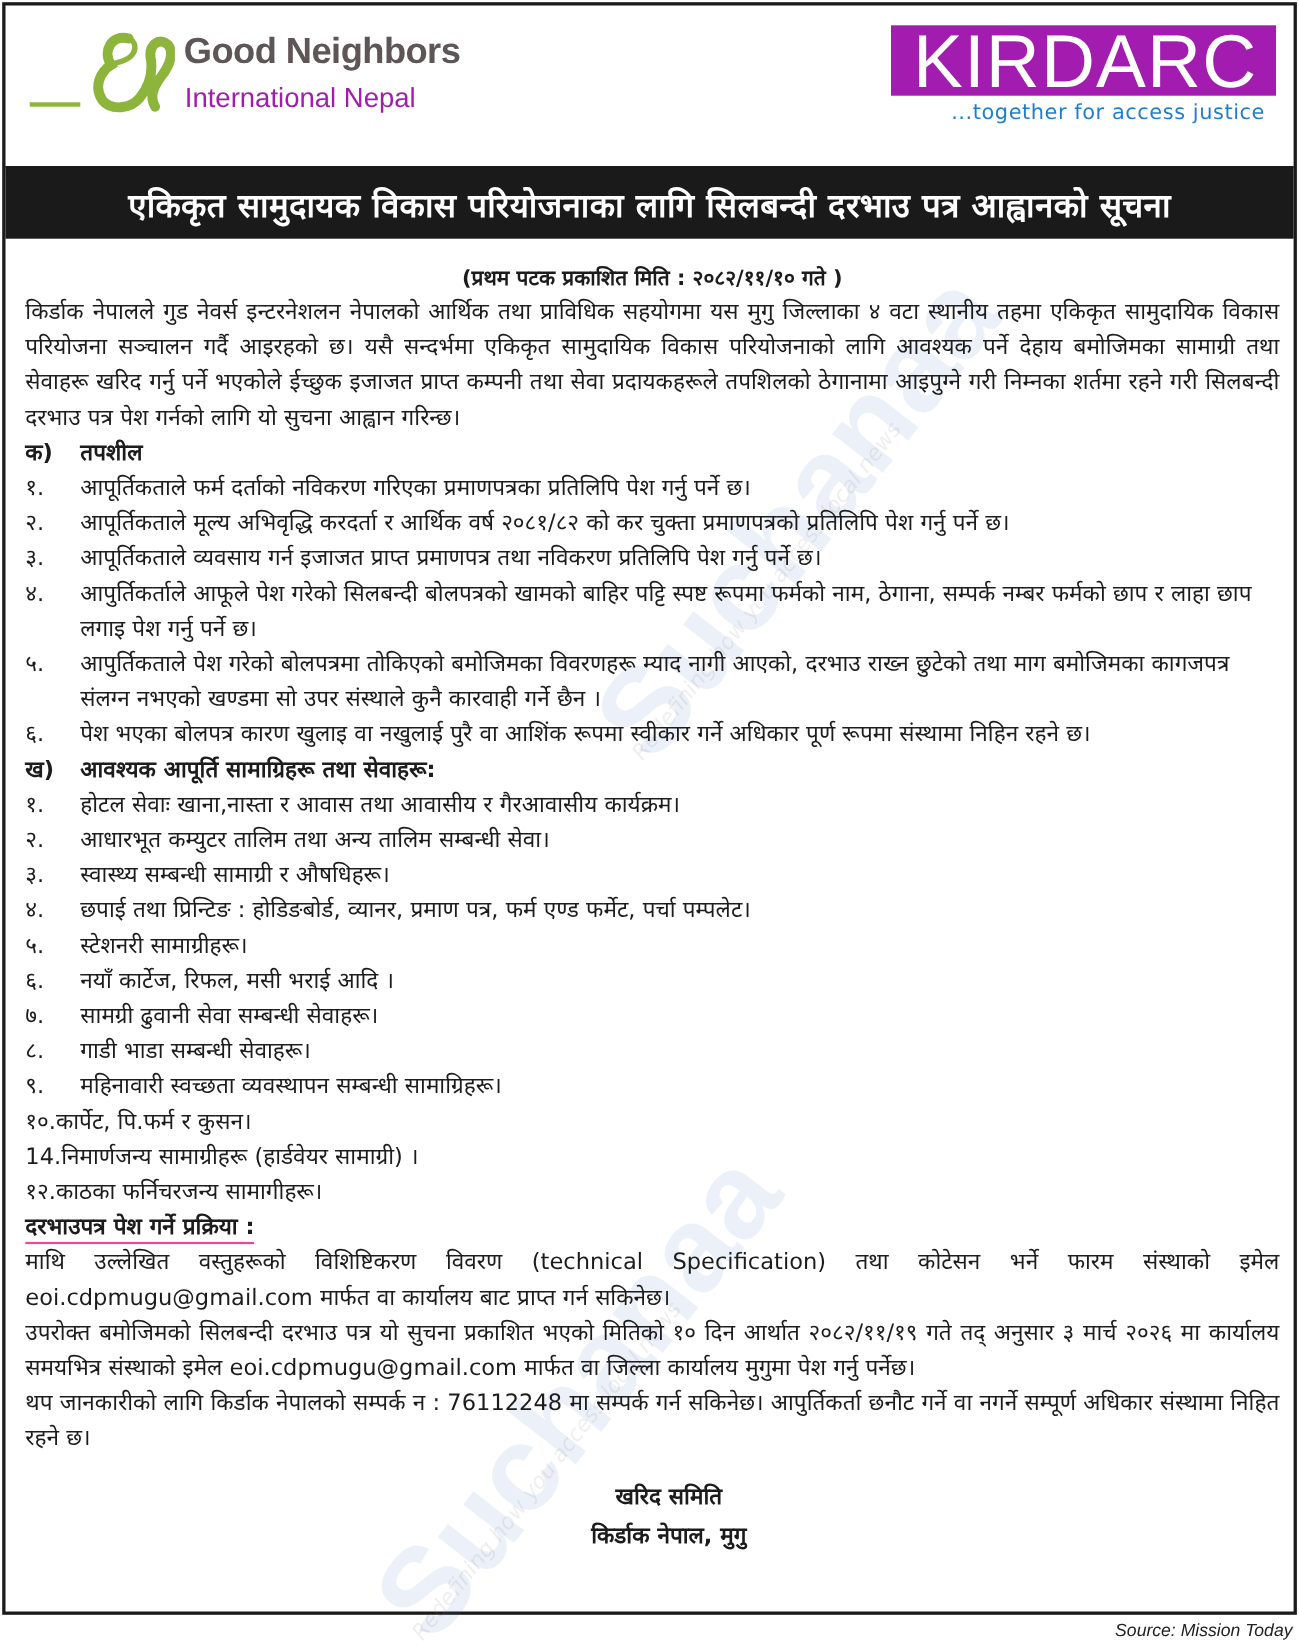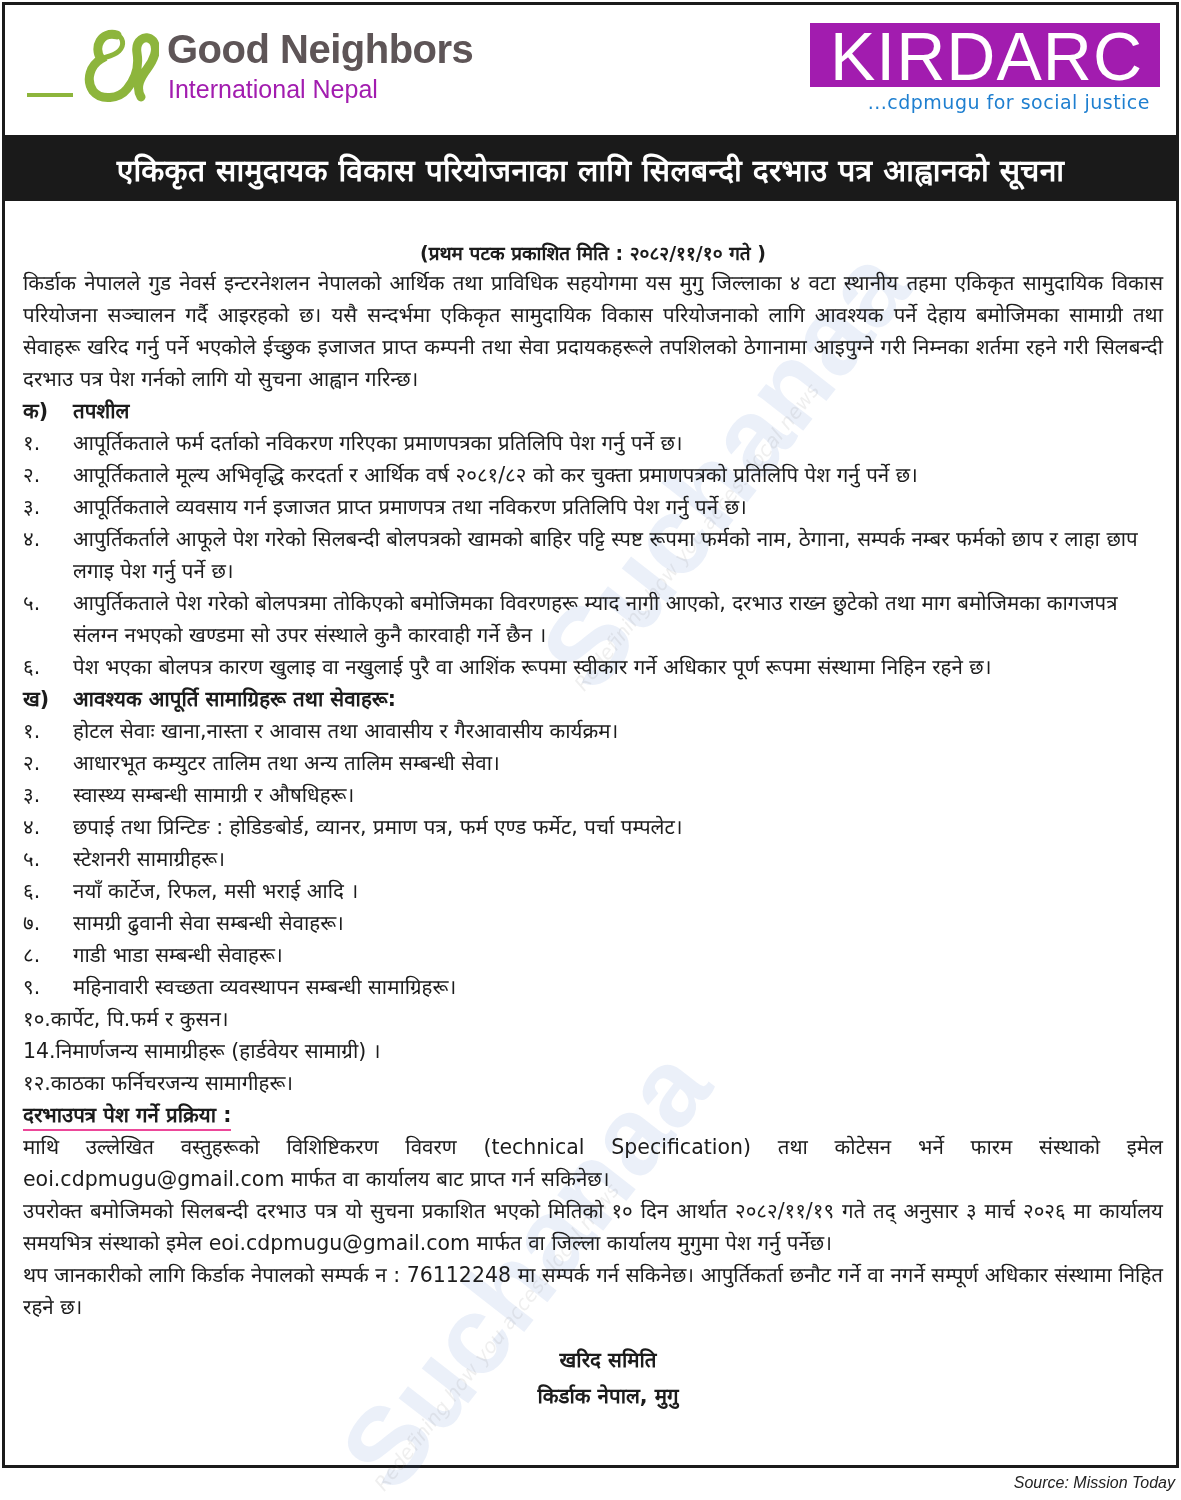--- a/index.html
+++ b/index.html
@@ -9,31 +9,31 @@
   .frame {
     position: absolute; left: 2px; top: 2px; width: 1177px; height: 1466px;
     border: 3px solid #1b1b1b; background: #ffffff;
   }
 
   
   .logo-row { position: absolute; left: 0; top: 0; width: 100%; height: 130px; }
   .gn-logo { position: absolute; left: 22px; top: 22px; height: 80px; width: 520px; }
   .gn-bar { position: absolute; left: 0; top: 66px; width: 46px; height: 4px; background: #8db53c; }
   .gn-mark { position: absolute; left: 52px; top: 0; width: 80px; height: 78px; }
-  .gn-title { position: absolute; left: 140px; top: 0px; font-family: "Liberation Sans", sans-serif; font-weight: bold; font-size: 40px; color: #5e5557; letter-spacing: -0.5px; }
+  .gn-title { position: absolute; left: 140px; top: 0px; font-family: "Liberation Sans", sans-serif; font-weight: bold; font-size: 33px; color: #5e5557; letter-spacing: -0.5px; }
   .gn-sub { position: absolute; left: 141px; top: 48px; font-family: "Liberation Sans", sans-serif; font-size: 25px; color: #a21caf; }
 
   .kirdarc-logo { position: absolute; right: 24px; top: 18px; width: 342px; height: 96px; }
   .kirdarc-box { position: absolute; left: 0; top: 0; width: 350px; height: 64px; background: #a21caf; overflow: hidden; }
   .kirdarc-text { position: absolute; left: 20px; top: -6px; font-family: "Liberation Sans", sans-serif; font-size: 68px; color: #ffffff; letter-spacing: 1px; font-weight: normal; }
   .kirdarc-tag { position: absolute; right: 2px; top: 68px; font-family: "DejaVu Sans", sans-serif; font-size: 19px; color: #1e7fd0; letter-spacing: 0.5px; }
 
   
   .title-band {
-    position: absolute; left: 0; top: 130px; width: 100%; height: 66px;
+    position: absolute; left: 0; top: 146px; width: 100%; height: 66px;
     background: #1a1a1a; border-top: 2px solid #1a1a1a;
     display: flex; align-items: center; justify-content: center;
   }
   .title-text { color: #ffffff; font-size: 30px; font-weight: bold; letter-spacing: 0.3px; }
 
   
   .content { position: absolute; left: 18px; top: 232px; width: 1140px; font-size: 20.5px; line-height: 32px; color: #1c1c1c; }
   .pub-date { text-align: center; font-size: 19px; font-weight: bold; margin-bottom: 0px; height: 30px; }
   .intro { text-align: justify; text-align-last: left; }
   .sec-head { font-weight: bold; display: flex; }
@@ -67,21 +67,21 @@
         <path d="M38 8 C44 10 46 18 40 24 C34 30 24 30 22 32" fill="none" stroke="#8db53c" stroke-width="5" stroke-linecap="round"></path>
       </svg>
       <div class="gn-title">Good Neighbors</div>
       <div class="gn-sub">International Nepal</div>
     </div>
 
     <div class="kirdarc-logo">
       <div class="kirdarc-box">
         <div class="kirdarc-text">KIRDARC</div>
       </div>
-      <div class="kirdarc-tag">...cdpmugu for social justice</div>
+      <div class="kirdarc-tag">...together for access justice</div>
     </div>
   </div>
 
   <div class="title-band">
     <div class="title-text">एकिकृत सामुदायक विकास परियोजनाका लागि सिलबन्दी दरभाउ पत्र आह्वानको सूचना</div>
   </div>
 
   <div class="wm wm1">Suchanaa</div>
   <div class="wm-sub" style="left:500px; top:520px;">Redefining how you access local news</div>
   <div class="wm wm2">Suchanaa</div>

